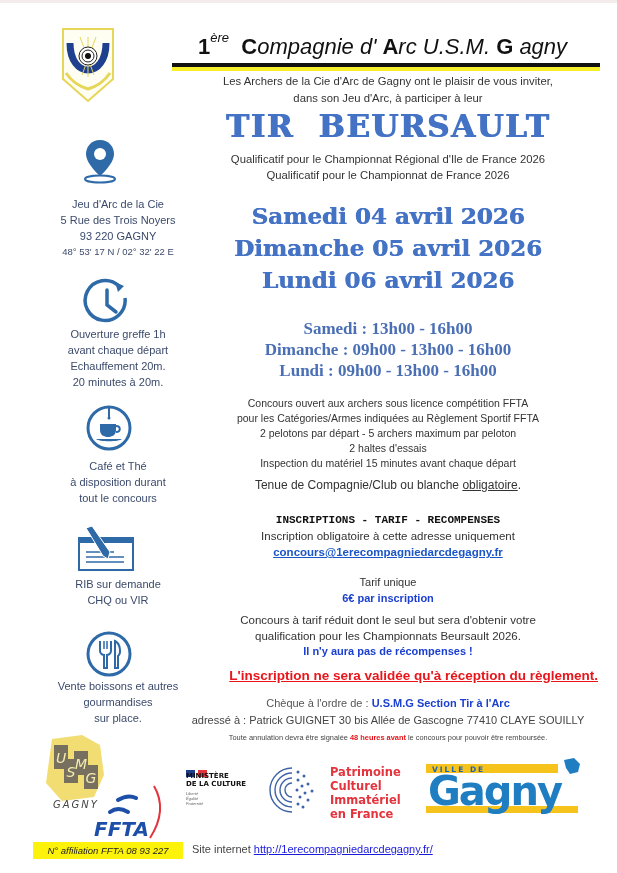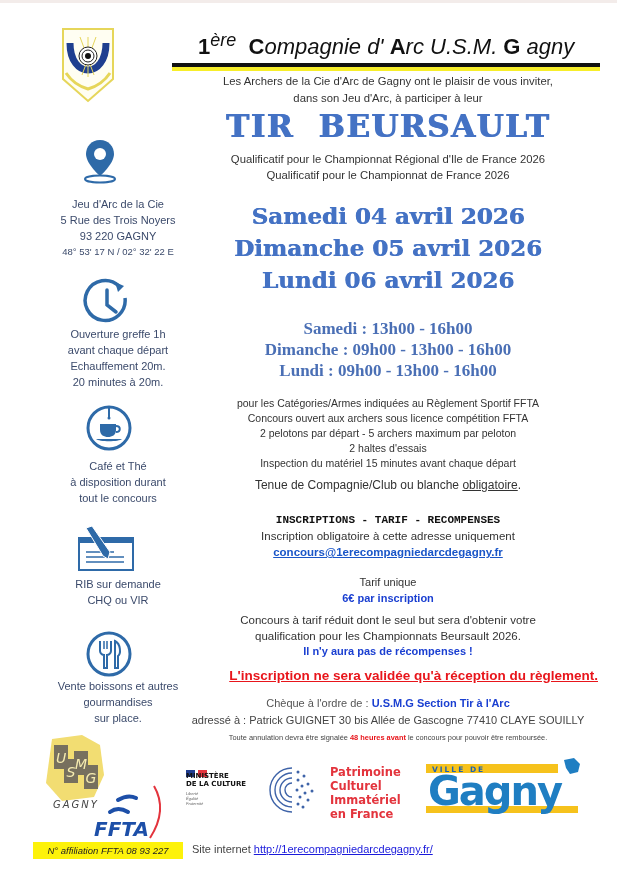--- a/index.html
+++ b/index.html
@@ -5,21 +5,21 @@
   html, body { margin:0; padding:0; }
   body { width:617px; height:873px; background:#ffffff; position:relative; overflow:hidden;
          font-family:"Liberation Sans", sans-serif; color:#444; }
   .topstrip { position:absolute; left:0; top:0; width:617px; height:3px; background:#f3ecea; }
   .abs { position:absolute; }
   .center { text-align:center; }
 
   
   .h-title { left:198px; top:34px; width:400px; font-size:22px; font-style:italic; color:#111; white-space:nowrap; }
   .h-title .big { font-weight:bold; font-style:normal; }
-  .h-title sup { font-size:18px; font-style:italic; vertical-align:top; position:relative; top:-4px; }
+  .h-title sup { font-size:13px; font-style:italic; vertical-align:top; position:relative; top:-4px; }
   .rule-black { left:172px; top:63px; width:428px; height:4px; background:#111; }
   .rule-yellow { left:172px; top:67px; width:428px; height:4px; background:#f7ee2a; }
 
   .intro { left:178px; top:73px; width:420px; font-size:11.3px; line-height:17px; color:#333; }
   .tir { left:178px; top:108px; width:420px; font-family:"DejaVu Serif", serif; font-weight:bold;
          font-size:31px; color:#4472c4; letter-spacing:1.5px; text-shadow:1px 0 0 #4472c4; }
   .qual { left:178px; top:151px; width:420px; font-size:11.3px; line-height:16px; color:#333; }
 
   .dates { left:178px; top:200px; width:420px; font-family:"DejaVu Serif", serif; font-weight:bold;
            font-size:23px; line-height:32px; color:#4472c4; text-shadow:0.6px 0 0 #4472c4; }
@@ -103,22 +103,22 @@
   <div>Lundi 06 avril 2026</div>
 </div>
 
 <div class="abs hours center">
   <div>Samedi : 13h00 - 16h00</div>
   <div>Dimanche : 09h00 - 13h00 - 16h00</div>
   <div>Lundi : 09h00 - 13h00 - 16h00</div>
 </div>
 
 <div class="abs rules center">
+  <div>Concours ouvert aux archers sous licence compétition FFTA</div>
   <div>pour les Catégories/Armes indiquées au Règlement Sportif FFTA</div>
-  <div>Concours ouvert aux archers sous licence compétition FFTA</div>
   <div>2 pelotons par départ - 5 archers maximum par peloton</div>
   <div>2 haltes d'essais</div>
   <div>Inspection du matériel 15 minutes avant chaque départ</div>
 </div>
 
 <div class="abs tenue center">
   <span>Tenue de Compagnie/Club ou blanche </span><u>obligatoire</u><span>.</span>
 </div>
 
 <div class="abs insc-title center">INSCRIPTIONS - TARIF - RECOMPENSES</div>

